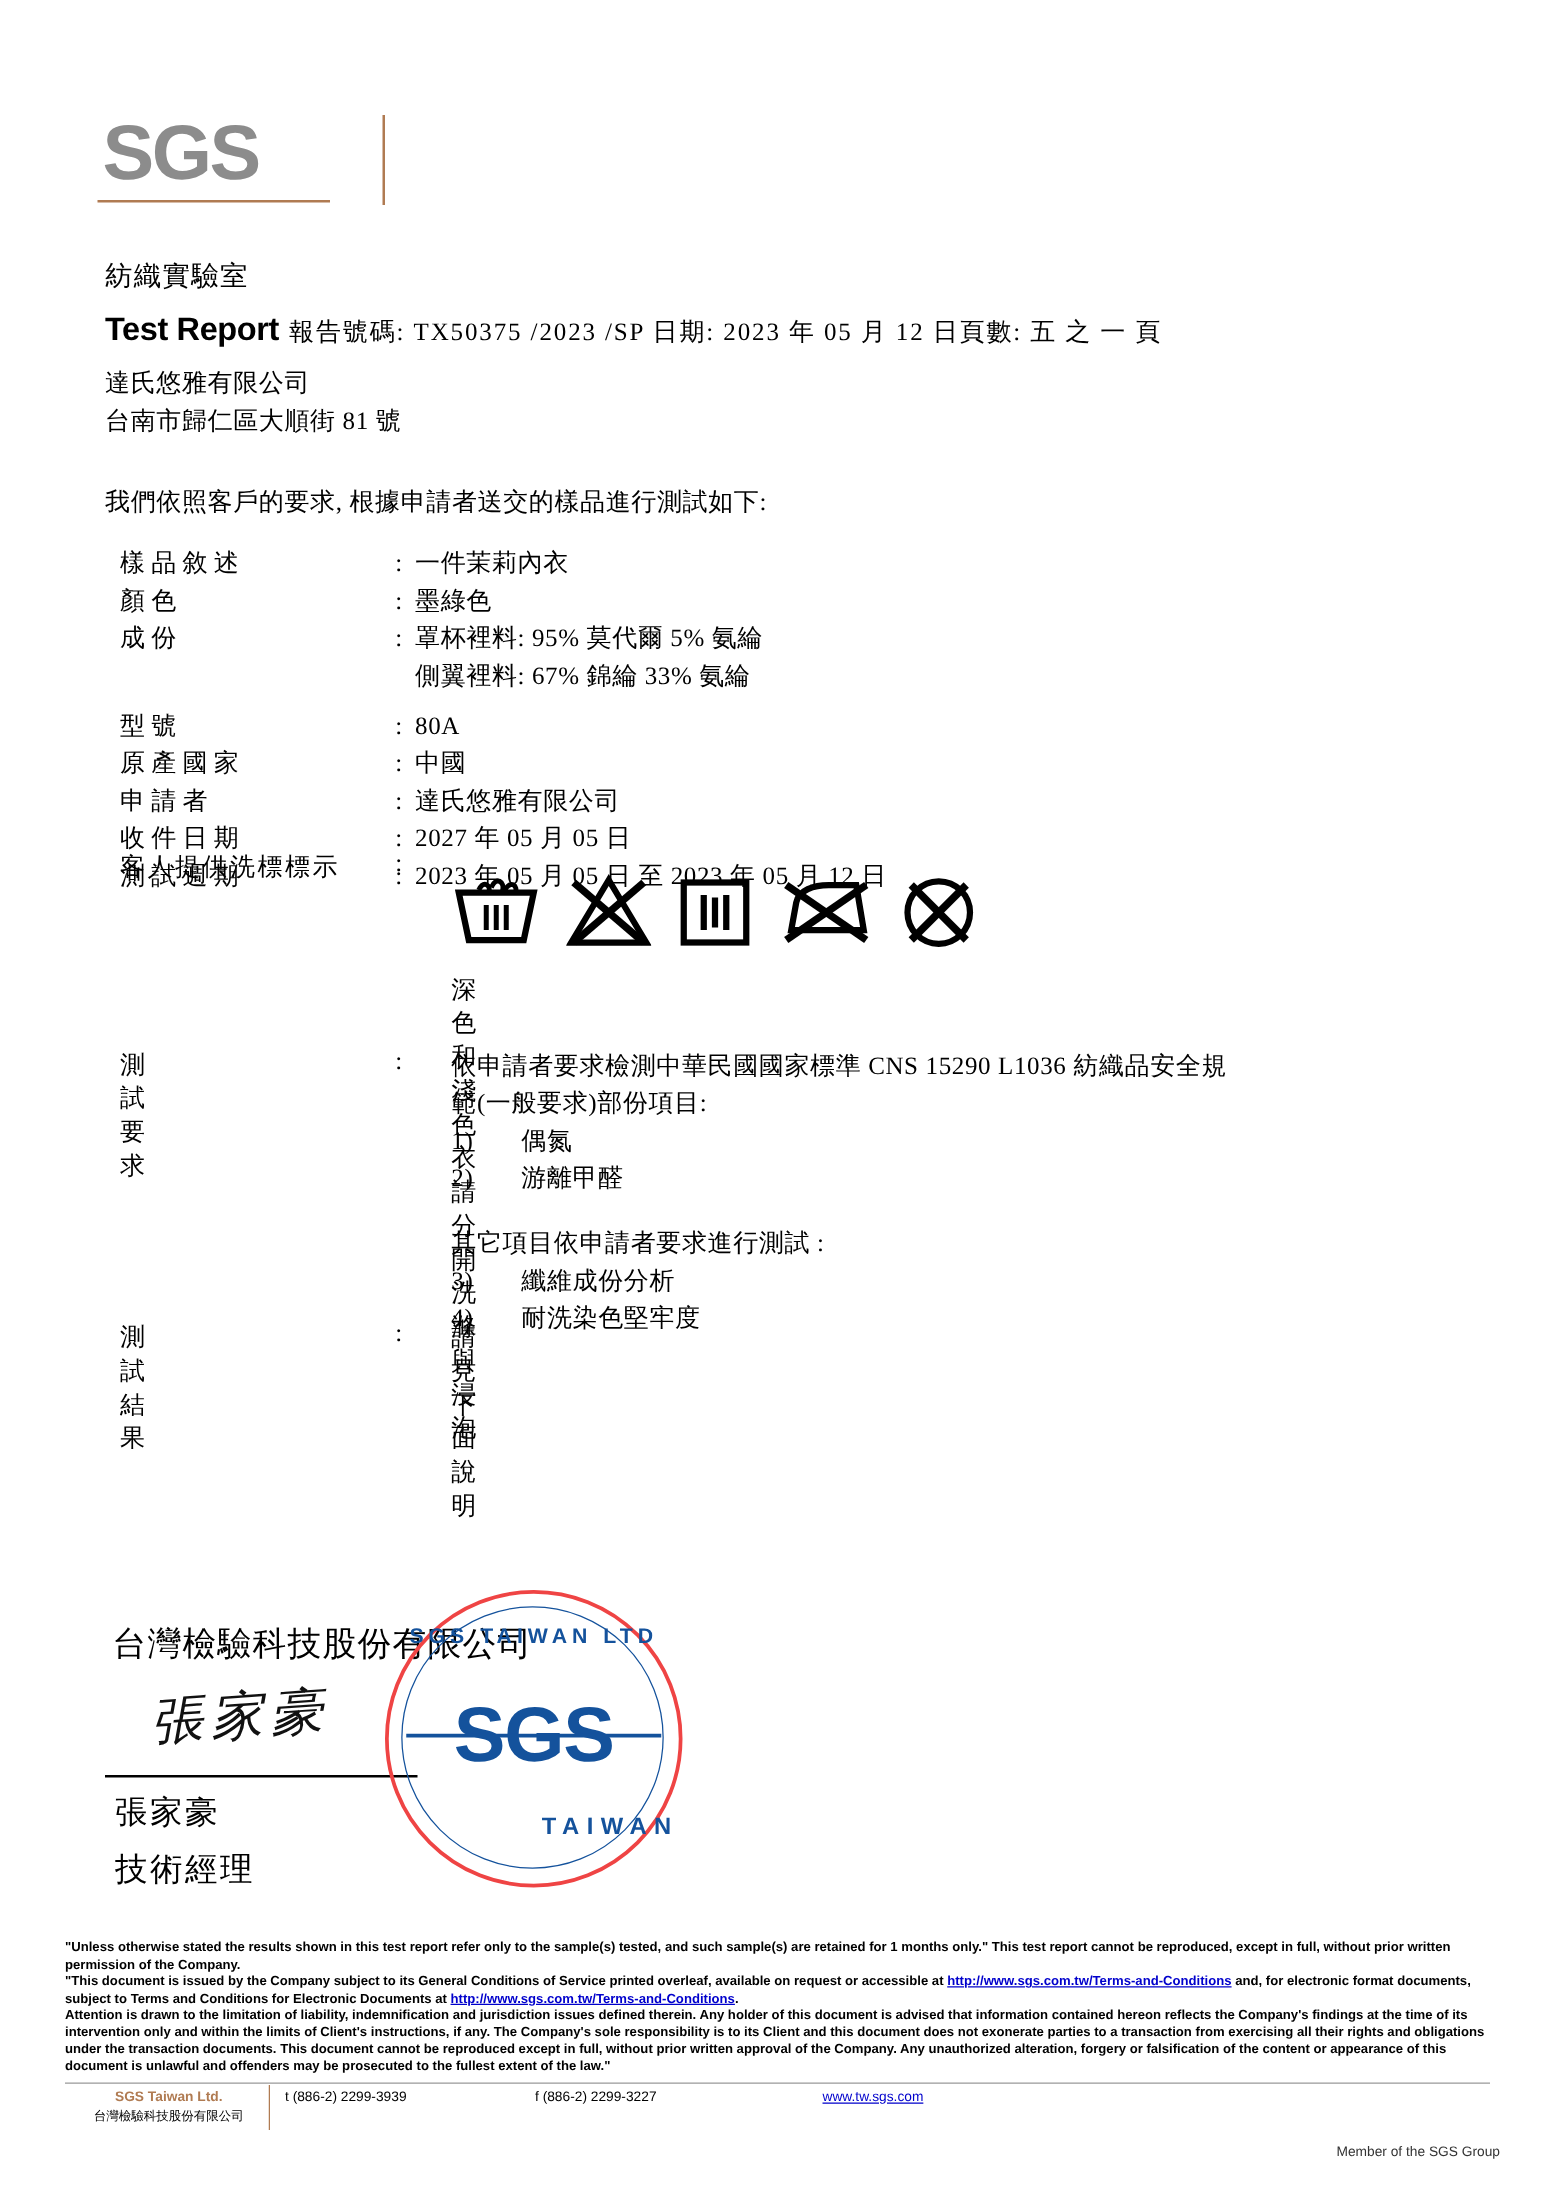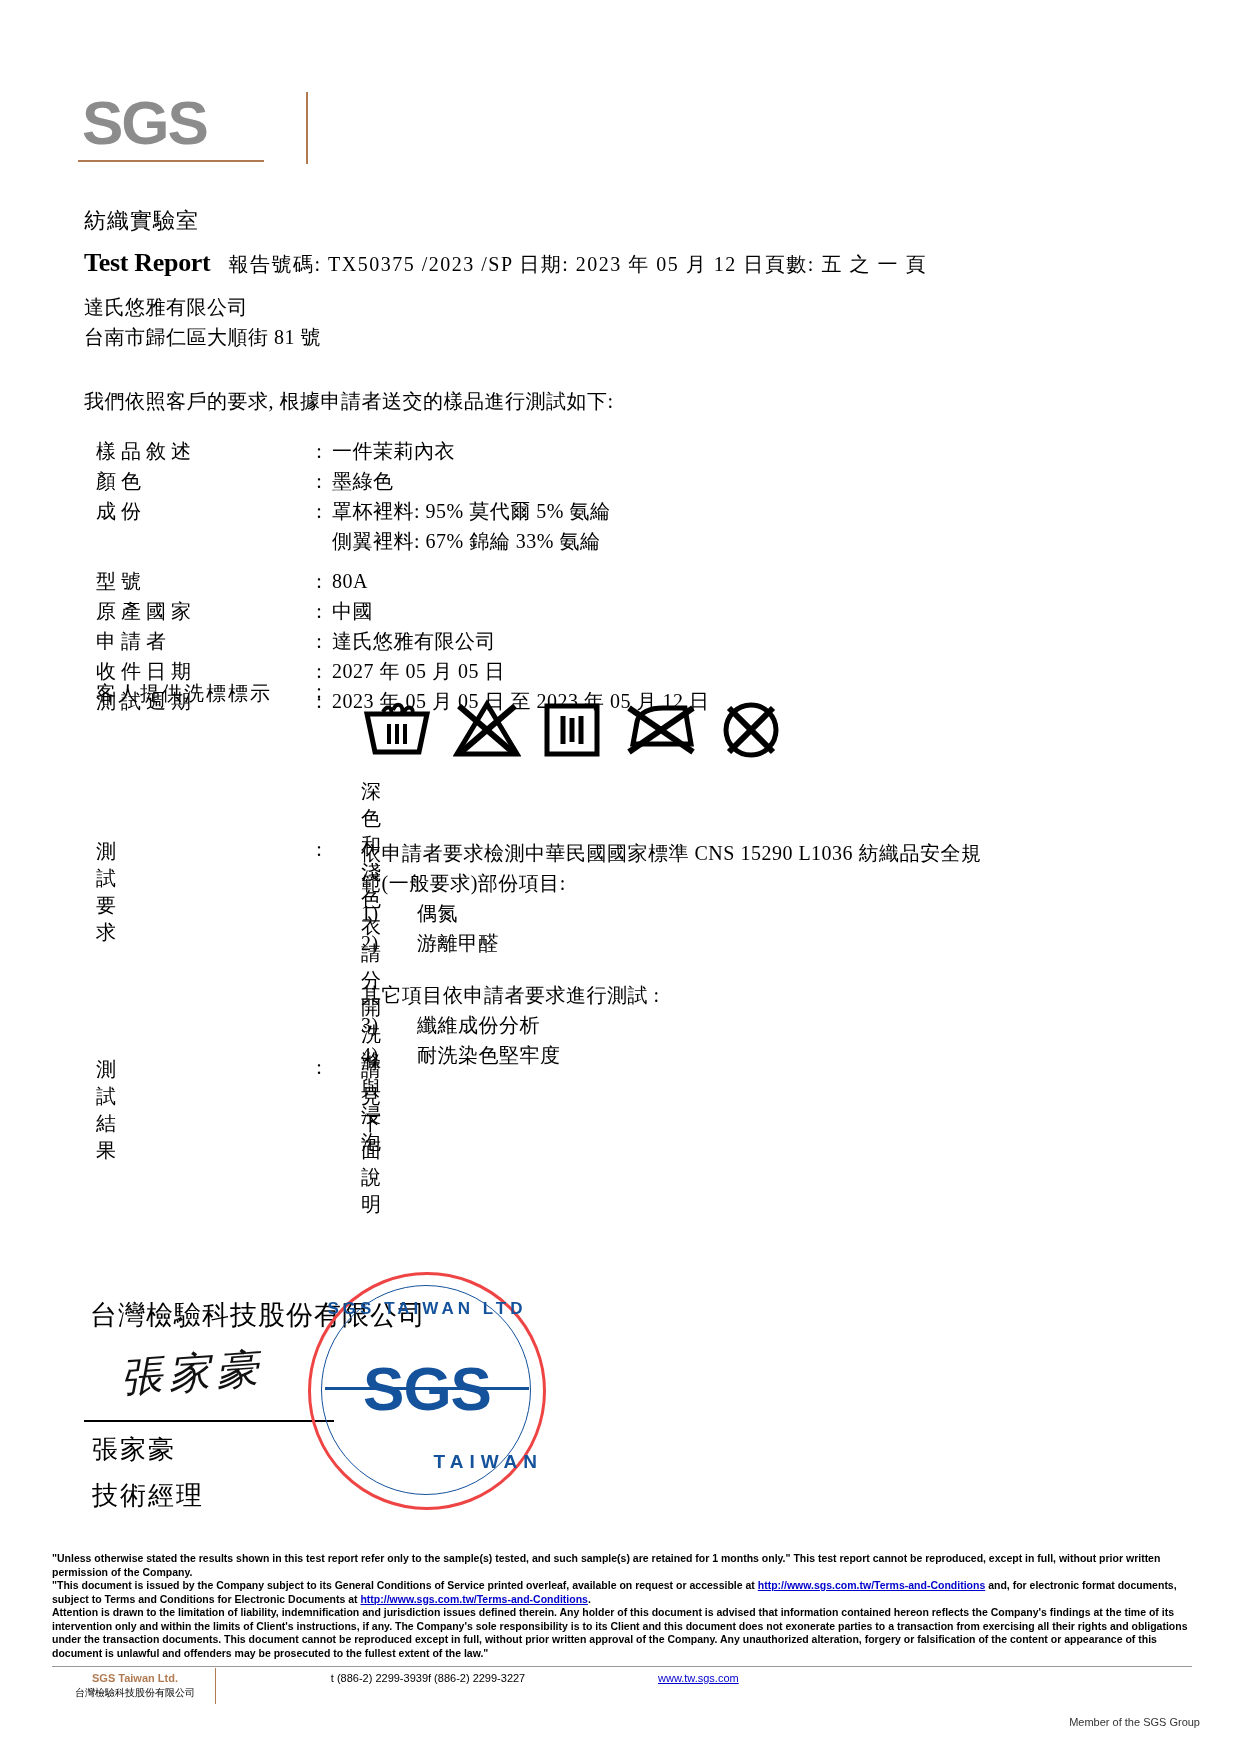--- a/index.html
+++ b/index.html
@@ -64,29 +64,29 @@
     letter-spacing: 1px;
   }
   .report-row {
     position: absolute;
     left: 84px;
     top: 248px;
     width: 1080px;
     white-space: nowrap;
   }
   .report-title {
-    font-family: Liberation Serif, serif;
+    font-family: Liberation Sans, sans-serif;
     font-weight: bold;
     font-size: 26px;
     letter-spacing: -0.3px;
   }
   .report-meta {
     font-size: 20px;
     letter-spacing: 1.5px;
-    margin-left: 18px;
+    margin-left: 8px;
   }
 
   .client-block {
     position: absolute;
     left: 84px;
     top: 292px;
     font-size: 20px;
     line-height: 30px;
     letter-spacing: 0.5px;
   }
@@ -361,21 +361,21 @@
   .footer-addr {
     position: absolute;
     left: 228px;
     top: 1670px;
     font-family: "Liberation Sans", sans-serif;
     font-size: 11px;
     line-height: 17px;
     width: 930px;
   }
   .footer-addr .row2 { display: flex; }
-  .footer-addr .c1 { width: 200px; text-align: right; }
+  .footer-addr .c1 { width: 200px; }
   .footer-addr .c2 { width: 230px; }
   .footer-addr .c3 { }
   .footer-member {
     position: absolute;
     left: 0;
     top: 1716px;
     width: 1200px;
     text-align: right;
     font-family: "Liberation Sans", sans-serif;
     font-size: 11px;

